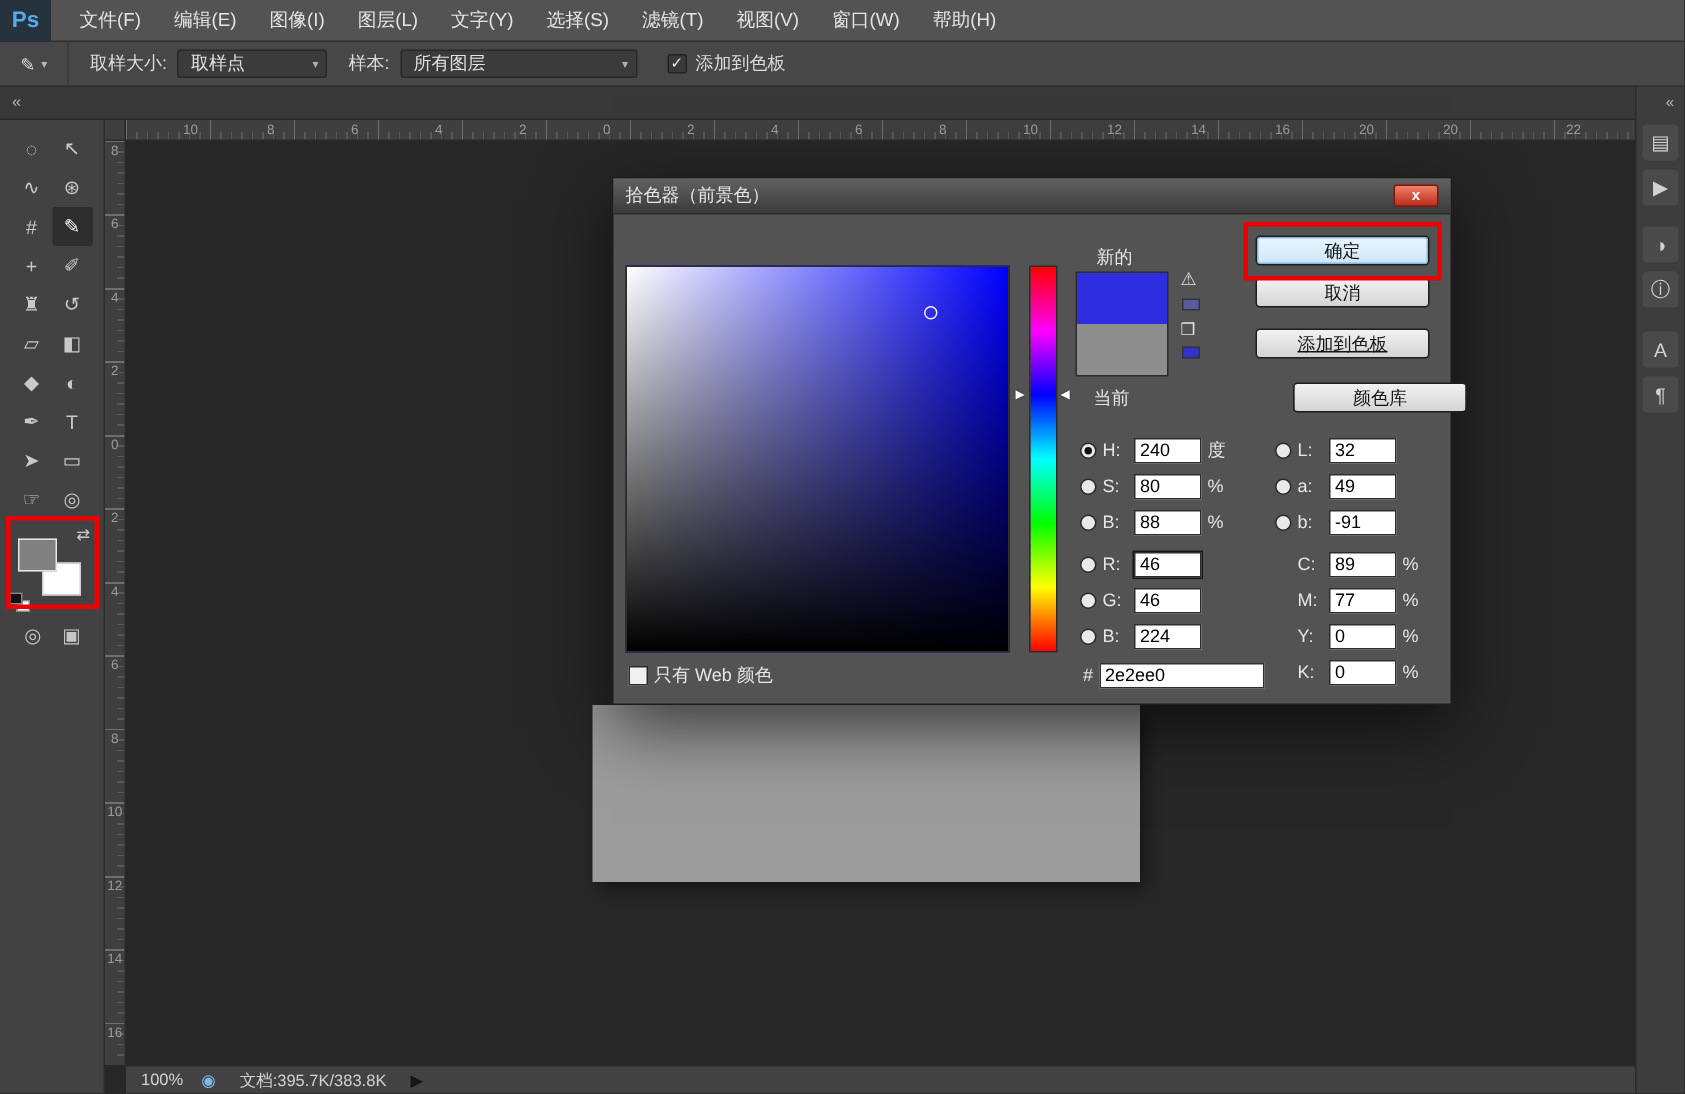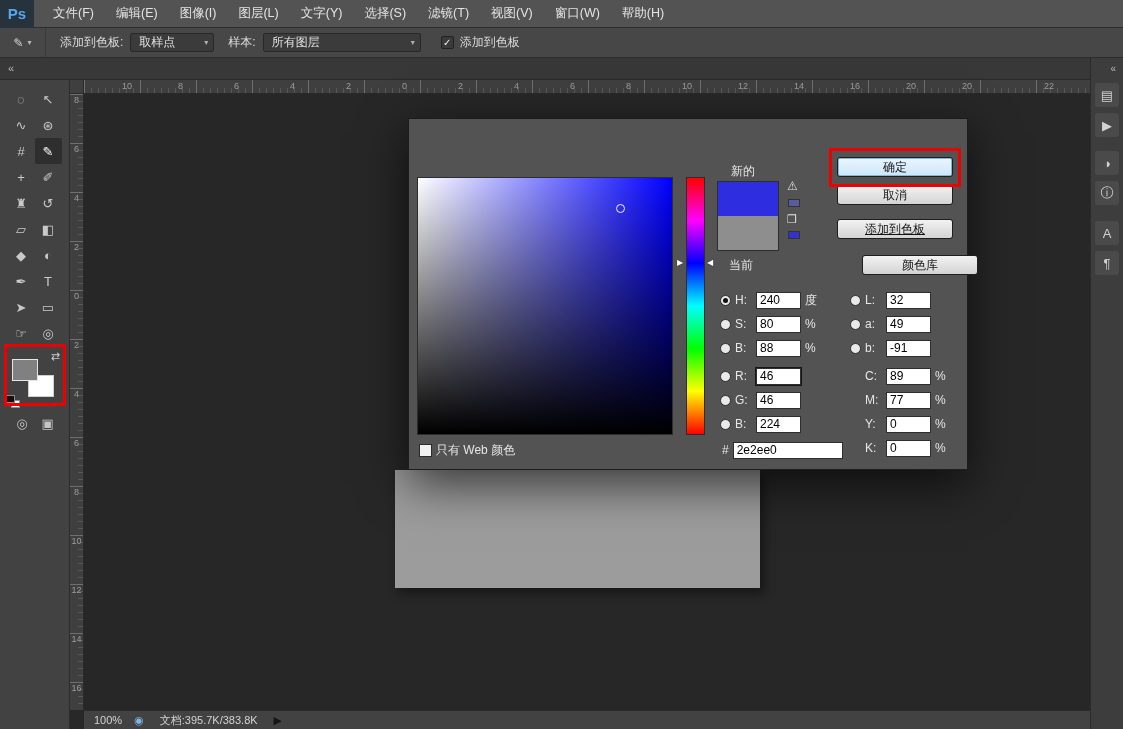--- a/index.html
+++ b/index.html
@@ -17,21 +17,21 @@
   .mi { padding:0 11px; height:28px; display:flex; align-items:center; }
   
   .optionsbar { position:absolute; top:28px; left:0; right:0; height:30px; background:#474747;
     border-bottom:1px solid #2c2c2c; display:flex; align-items:center; font-size:12px; color:#dcdcdc; z-index:20; }
   .tool-preset { width:46px; height:100%; border-right:1px solid #3a3a3a; display:flex; align-items:center;
     justify-content:center; gap:4px; color:#d8d8d8; }
   .tool-preset .caret { font-size:8px; color:#b8b8b8; }
   .olabel { margin-left:14px; white-space:nowrap; }
   .dropdown { background:#3b3b3b; border:1px solid #282828; border-radius:2px; height:19px;
     display:flex; align-items:center; padding:0 5px 0 8px; margin-left:7px; color:#e0e0e0; }
-  .dropdown.dd1 { width:84px; }
+  .dropdown.dd1 { width:100px; }
   .dropdown.dd2 { width:158px; }
   .dd-arrow { margin-left:auto; font-size:8px; color:#b0b0b0; padding-left:8px; }
   .ob-check { width:13px; height:13px; background:#3a3a3a; border:1px solid #222; border-radius:2px;
     display:inline-flex; align-items:center; justify-content:center; color:#efefef; font-size:10px; margin-left:20px; }
   .ob-check + .olabel { margin-left:6px; }
   
   .tabbar { position:absolute; top:58px; left:0; right:33px; height:22px; background:#383838;
     border-bottom:1px solid #2a2a2a; display:flex; align-items:flex-end; z-index:5; }
   .collapse-l { width:70px; color:#b8b8b8; font-size:11px; padding:0 0 5px 8px; }
   .tab { height:22px; background:#4d4d4d; border-right:1px solid #272727; display:flex; align-items:center;
@@ -161,21 +161,21 @@
   <span class="mi">视图(V)</span>
   <span class="mi">窗口(W)</span>
   <span class="mi">帮助(H)</span>
 </div>
 
 <div class="optionsbar">
   <div class="tool-preset">
     <span>✎</span>
     <span class="caret">▾</span>
   </div>
-  <span class="olabel">添加到色板:</span>
+  <span class="olabel">取样大小:</span>
   <div class="dropdown dd1">
     <span>取样点</span>
     <span class="dd-arrow">▾</span>
   </div>
   <span class="olabel">样本:</span>
   <div class="dropdown dd2">
     <span>所有图层</span>
     <span class="dd-arrow">▾</span>
   </div>
   <span class="ob-check">
@@ -300,20 +300,26 @@
       <span class="vlab" style="top: 394px;">8</span>
       <span class="vlab" style="top: 443px;">10</span>
       <span class="vlab" style="top: 492px;">12</span>
       <span class="vlab" style="top: 541px;">14</span>
       <span class="vlab" style="top: 590px;">16</span>
     </div>
   <div class="doc-image" style="background: rgb(156, 156, 156);"></div>
 </div>
 
 <div class="dialog">
+  <div class="dlg-title">
+    <span>拾色器（前景色）</span>
+    <span class="dlg-close">
+      <span>x</span>
+    </span>
+  </div>
 
   <div class="color-field" style="background-color: rgb(0, 0, 255);">
     <span class="cf-marker"></span>
   </div>
   <div class="hue-strip"></div>
   <span class="hue-arrow l">▶</span>
   <span class="hue-arrow r">◀</span>
 
   <span class="lbl-new">新的</span>
   <div class="swatch-pair">

